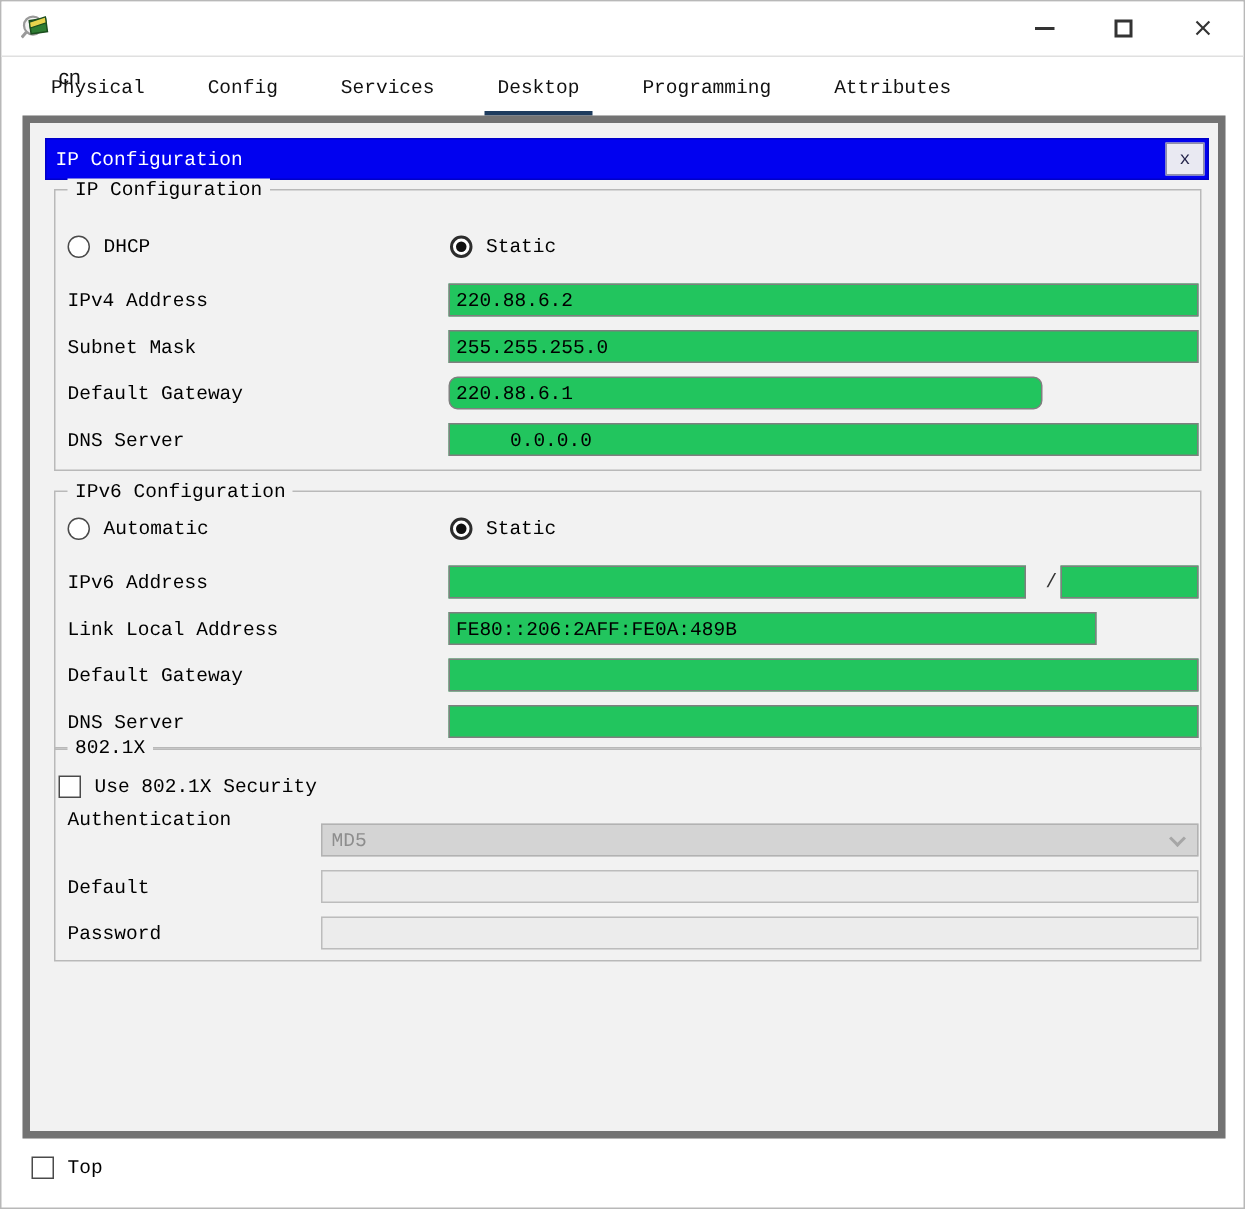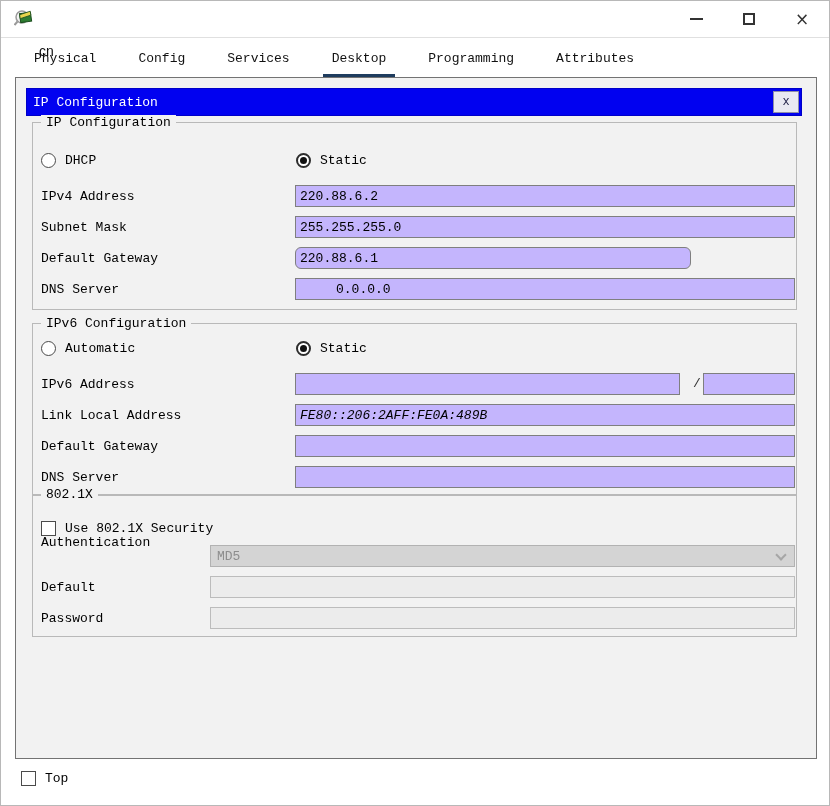--- a/index.html
+++ b/index.html
@@ -20,37 +20,37 @@
   .btn-min  { left:672px; } .btn-max { left:725px; } .btn-close { left:778px; }
   .glyph-min { display:block; width:13px; height:0; border-top:2px solid #333; }
   .glyph-max { display:block; width:12px; height:12px; border:2px solid #333; }
   .glyph-close { font-family:"DejaVu Sans",sans-serif; font-size:17px; color:#333; line-height:1; }
   
   .tabbar { position:absolute; left:24px; top:48px; display:flex; gap:24px; }
   .tab { padding:2px 9px 7px 9px; color:#111; cursor:default; }
   .tab.active { border-bottom:8px solid #1e3c5e; padding-bottom:8px; }
   
   .panel { position:absolute; left:14px; top:76px; width:802px; height:682px;
-    background:#f2f2f2; border:1px solid #737373; }
+    background:#f2f2f2; border:5px solid #737373; }
   
   .dlg-header { position:absolute; left:10px; top:10px; width:776px; height:28px;
     background:#0101f0; border:1px solid #0000c8; display:flex; align-items:center; }
   .dlg-title { color:#fff; padding-left:6px; }
   .dlg-close { position:absolute; right:2px; top:2px; width:26px; height:22px;
     background:#e9e9f2; border:1px solid #8f8fa8; display:flex; align-items:center;
     justify-content:center; color:#24244a; font-size:12px; cursor:default; }
   
   .groupbox { position:absolute; border:1px solid #b9b9b9; }
   .gb1 { left:16px; top:44px;  width:765px; height:188px; }
   .gb2 { left:16px; top:237px; width:765px; height:173px;margin-top:8px; }
   .gb3 { left:16px; top:416px; width:765px; height:143px; }
   .legend { position:absolute; top:-8px; left:8px; background:#f2f2f2; padding:0 5px; }
   
   .lbl { position:absolute; white-space:nowrap; }
-  .txt { position:absolute; height:22px; background:#c4b5fd; border:1px solid #7f7f7f;
+  .txt { position:absolute; height:22px; background:#22c55e; border:1px solid #7f7f7f;
     font-family:inherit; font-size:13px; padding:0 4px; color:#000; }
   .txt:disabled, .txt.disabled { background:#ececec; border:1px solid #bcbcbc; }
   .slash { position:absolute; color:#333; }
   
   .radio { position:absolute; display:flex; align-items:center; gap:9px; cursor:default; }
   .radio .circle { width:15px; height:15px; border:1px solid #4a4a4a; border-radius:50%;
     background:#fff; display:flex; align-items:center; justify-content:center; }
   .radio.checked .circle { border:2px solid #2d2d2d; }
   .radio.checked .circle::after { content:""; width:7px; height:7px; border-radius:50%; background:#111; }
   .checkbox { position:absolute; display:flex; align-items:center; gap:9px; cursor:default; }
@@ -137,33 +137,33 @@
       <span class="circle"></span>
       <span>Static</span>
     </div>
 
     <span class="lbl" style="left:8px; top:53px;">IPv6 Address</span>
     <input class="txt" style="left: 262px; top: 49px; width: 385px;" readonly="" value="">
     <span class="slash" style="left:660px; top:52px;">/</span>
     <input class="txt" style="left: 670px; top: 49px; width: 92px;" readonly="" value="">
 
     <span class="lbl" style="left:8px; top:84px;">Link Local Address</span>
-    <input class="txt" style="left: 262px; top: 80px; width: 500px; font-style: italic;" readonly="" value="FE80::206:2AFF:FE0A:489B">
+    <input class="txt" style="left: 262px; top: 80px; width: 432px;" readonly="" value="FE80::206:2AFF:FE0A:489B">
 
     <span class="lbl" style="left:8px; top:115px;">Default Gateway</span>
     <input class="txt" style="left: 262px; top: 111px; width: 500px;" readonly="" value="">
 
     <span class="lbl" style="left:8px; top:146px;">DNS Server</span>
     <input class="txt" style="left: 262px; top: 142px; width: 500px;" readonly="" value="">
   </div>
 
   <div class="groupbox gb3">
     <span class="legend">802.1X</span>
 
-    <div class="checkbox" style="left:8px; top:18px;margin-top:8px;">
+    <div class="checkbox" style="left:2px; top:18px;">
       <span class="box"></span>
       <span>Use 802.1X Security</span>
     </div>
 
     <span class="lbl" style="left:8px; top:40px;">Authentication</span>
     <div class="dropdown" style="left:177px; top:50px; width:585px;">
       <span>MD5</span>
       <span class="chev"></span>
     </div>
 

